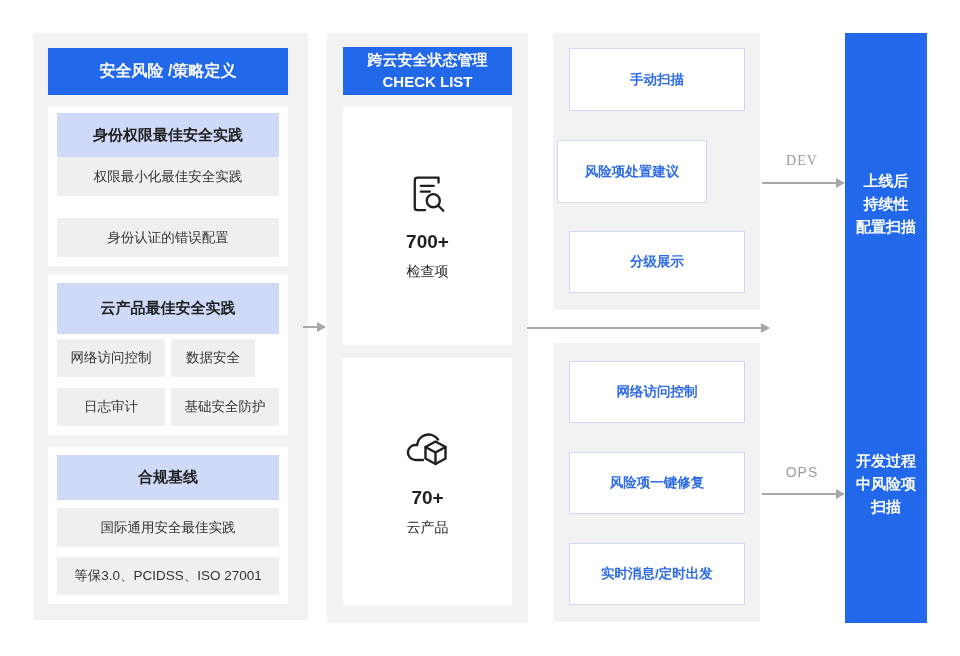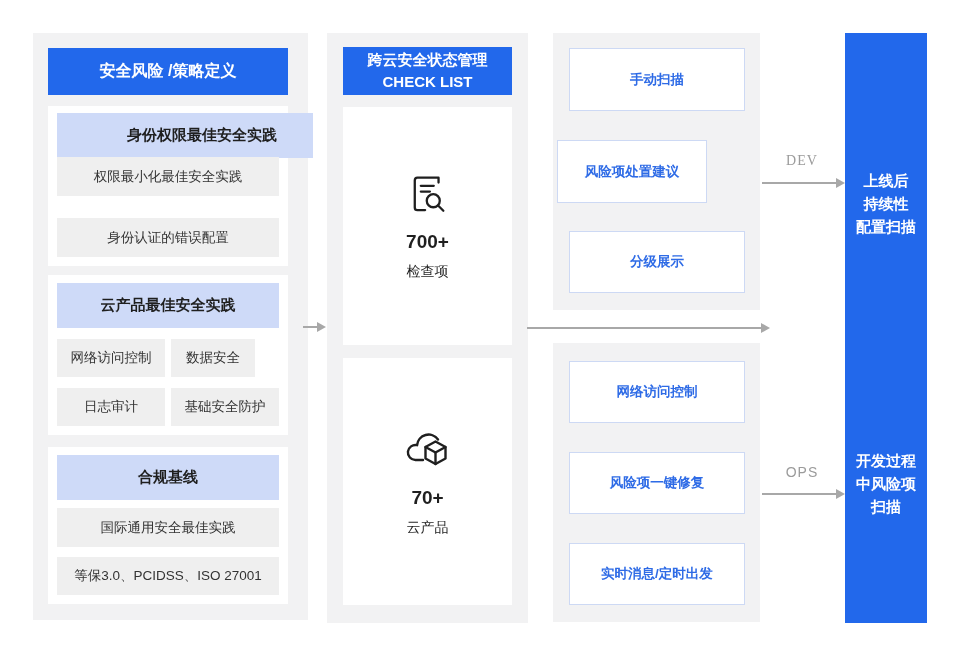--- a/index.html
+++ b/index.html
@@ -34,27 +34,27 @@
 </style>
 </head>
 <body>
 
 <div id="stage">
 
   <div class="panel" style="left:33px;top:33px;width:275px;height:587px;">
     <div class="blue-head" style="left:15px;top:15px;width:240px;height:47px;font-size:16px;">安全风险 /策略定义</div>
 
     <div class="card" style="left:15px;top:73px;width:240px;height:160px;">
-      <div class="lb-head" style="left:9px;top:7px;width:222px;height:45px;padding-left:34px;">身份权限最佳安全实践</div>
+      <div class="lb-head" style="left:9px;top:7px;width:222px;height:45px;">身份权限最佳安全实践</div>
       <div class="gray-box" style="left:9px;top:51px;width:222px;height:39px;">权限最小化最佳安全实践</div>
       <div class="gray-box" style="left:9px;top:112px;width:222px;height:39px;">身份认证的错误配置</div>
     </div>
 
     <div class="card" style="left:15px;top:242px;width:240px;height:160px;">
-      <div class="lb-head" style="left:9px;top:8px;width:222px;height:45px;">云产品最佳安全实践</div>
+      <div class="lb-head" style="left:9px;top:8px;width:222px;height:51px;">云产品最佳安全实践</div>
       <div class="gray-box" style="left:9px;top:64px;width:108px;height:38px;">网络访问控制</div>
       <div class="gray-box" style="left:123px;top:64px;width:84px;height:38px;">数据安全</div>
       <div class="gray-box" style="left:9px;top:113px;width:108px;height:38px;">日志审计</div>
       <div class="gray-box" style="left:123px;top:113px;width:108px;height:38px;">基础安全防护</div>
     </div>
 
     <div class="card" style="left:15px;top:414px;width:240px;height:157px;">
       <div class="lb-head" style="left:9px;top:8px;width:222px;height:45px;">合规基线</div>
       <div class="gray-box" style="left:9px;top:61px;width:222px;height:39px;">国际通用安全最佳实践</div>
       <div class="gray-box" style="left:9px;top:110px;width:222px;height:38px;">等保3.0、PCIDSS、ISO 27001</div>

